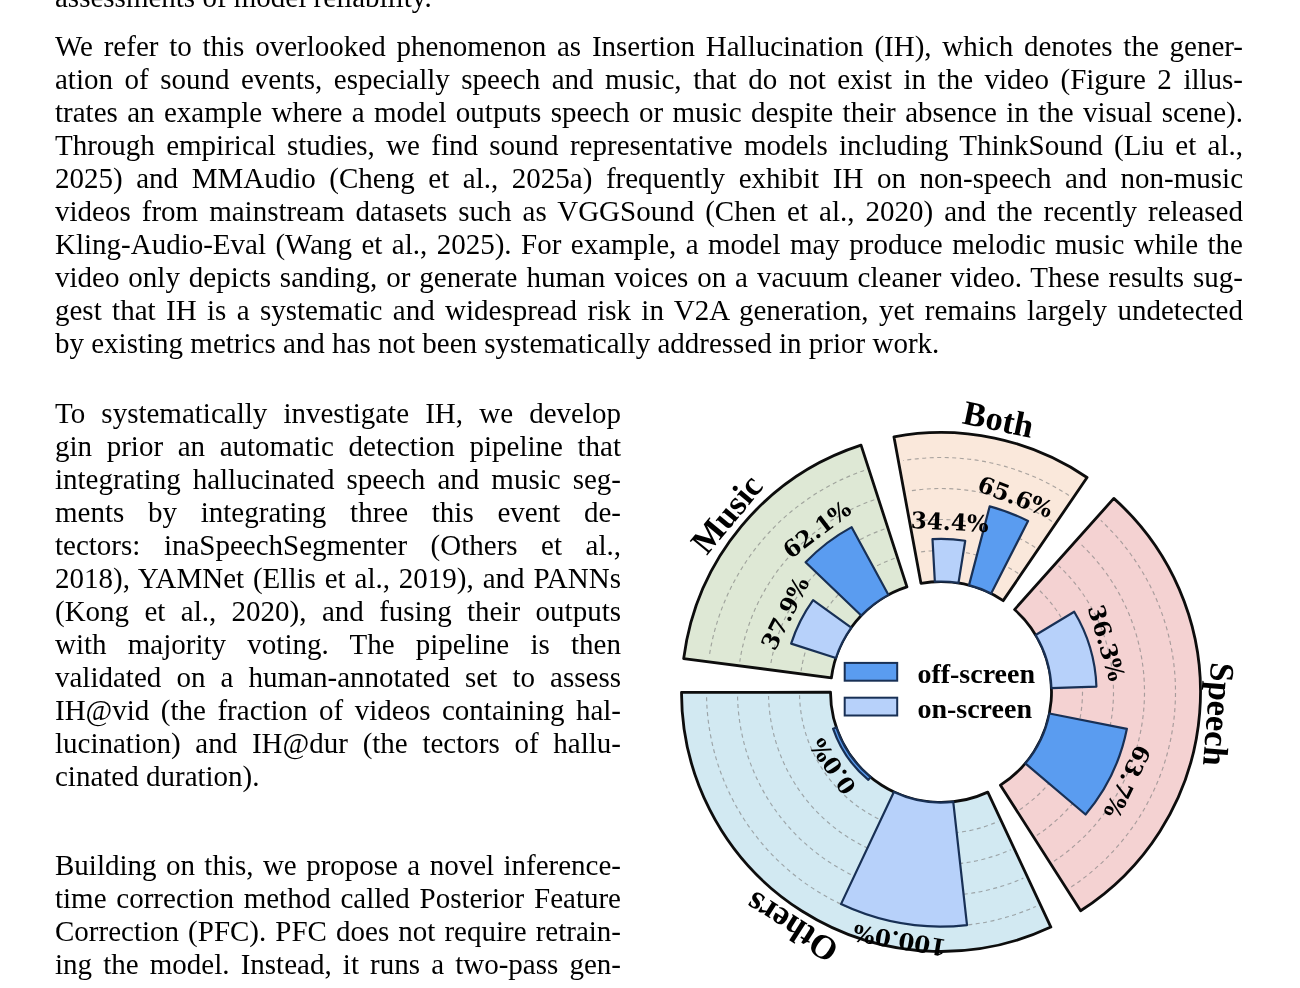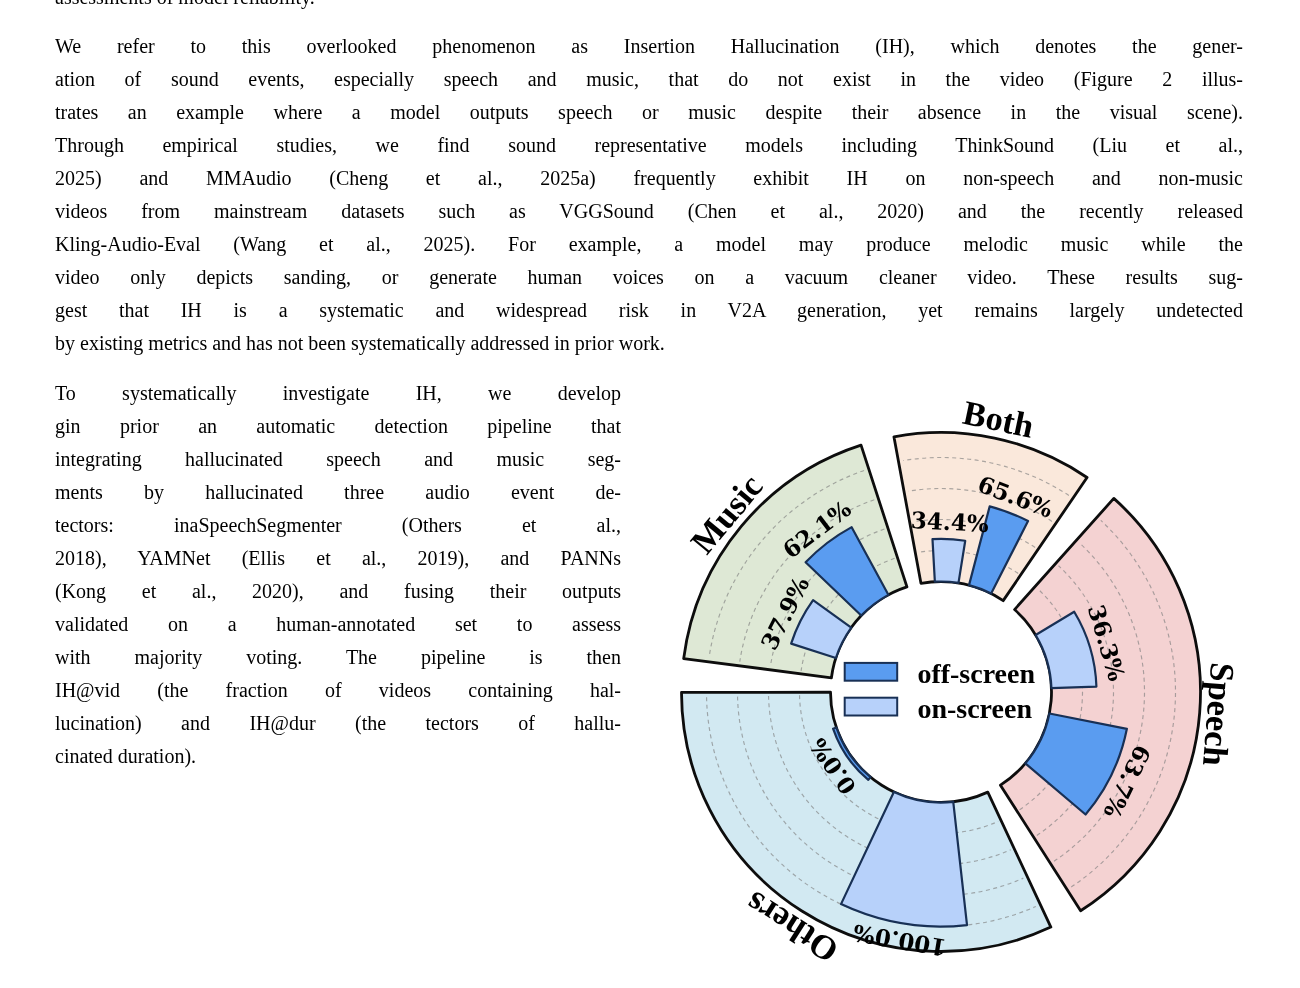--- a/index.html
+++ b/index.html
@@ -1,23 +1,23 @@
 <!DOCTYPE html>
 <html><head>
 <meta charset="utf-8">
 <style>
   html,body{margin:0;padding:0;background:#ffffff;}
   .page{position:relative;width:1300px;height:988px;overflow:hidden;background:#ffffff;
         font-family:"Liberation Serif",serif;color:#000;}
-  .para{position:absolute;font-size:20px;line-height:33px;}
+  .para{position:absolute;font-size:29px;line-height:33px;}
   .jl{text-align:justify;text-align-last:justify;white-space:normal;}
   .jl.last{text-align:last;text-align-last:left;}
   .p-partial{left:55px;top:-19px;width:1188px;}
   .p-one{left:55px;top:30px;width:1188px;}
-  .p-two{left:55px;top:377px;width:566px;font-family:Liberation Serif, serif;}
+  .p-two{left:55px;top:397px;width:566px;font-family:Liberation Serif, serif;}
   .p-three{left:55px;top:849px;width:566px;}
   #chart-svg{position:absolute;left:0;top:0;}
   .catlabel{font-family:"Liberation Serif",serif;font-weight:bold;}
   .pctlabel{font-family:"DejaVu Serif",serif;font-weight:bold;}
   .legtext{font-family:"Liberation Serif",serif;font-weight:bold;}
 </style>
 </head>
 <body>
 
 <main class="page">
@@ -33,29 +33,35 @@
       <div class="jl">videos from mainstream datasets such as VGGSound (Chen et al., 2020) and the recently released</div>
       <div class="jl">Kling-Audio-Eval (Wang et al., 2025). For example, a model may produce melodic music while the</div>
       <div class="jl">video only depicts sanding, or generate human voices on a vacuum cleaner video. These results sug-</div>
       <div class="jl">gest that IH is a systematic and widespread risk in V2A generation, yet remains largely undetected</div>
       <div class="jl last">by existing metrics and has not been systematically addressed in prior work.</div>
     </div>
   <div class="para p-two">
       <div class="jl">To systematically investigate IH, we develop</div>
       <div class="jl">gin prior an automatic detection pipeline that</div>
       <div class="jl">integrating hallucinated speech and music seg-</div>
-      <div class="jl">ments by hallucinated three audio event de-</div>
+      <div class="jl">ments by integrating three this event de-</div>
       <div class="jl">tectors:  inaSpeechSegmenter (Others et al.,</div>
       <div class="jl">2018), YAMNet (Ellis et al., 2019), and PANNs</div>
       <div class="jl">(Kong et al., 2020), and fusing their outputs</div>
+      <div class="jl">with majority voting.   The pipeline is then</div>
       <div class="jl">validated on a human-annotated set to assess</div>
-      <div class="jl">with majority voting.   The pipeline is then</div>
       <div class="jl">IH@vid (the fraction of videos containing hal-</div>
       <div class="jl">lucination) and IH@dur (the tectors of hallu-</div>
       <div class="jl last">cinated duration).</div>
+    </div>
+  <div class="para p-three">
+      <div class="jl">Building on this, we propose a novel inference-</div>
+      <div class="jl">time correction method called Posterior Feature</div>
+      <div class="jl">Correction (PFC). PFC does not require retrain-</div>
+      <div class="jl">ing the model.  Instead, it runs a two-pass gen-</div>
     </div>
   <svg id="chart-svg" width="1300" height="988" viewBox="0 0 1300 988" aria-label="polar chart">
       <path d="M 1087.05 477.50 A 259.5 259.5 0 0 0 893.93 436.80 L 920.96 583.33 A 110.5 110.5 0 0 1 1003.19 600.66 Z" fill="#FAE8DB" stroke="#0d0d0d" stroke-width="2.8" stroke-linejoin="round"></path>
       <path d="M 1018.17 573.40 A 141.5 141.5 0 0 0 918.25 552.34" fill="none" stroke="#808080" stroke-width="1.15" stroke-dasharray="4 3.5" stroke-opacity="0.65"></path>
       <path d="M 1035.08 547.41 A 172.5 172.5 0 0 0 913.27 521.74" fill="none" stroke="#808080" stroke-width="1.15" stroke-dasharray="4 3.5" stroke-opacity="0.65"></path>
       <path d="M 1051.98 521.43 A 203.5 203.5 0 0 0 908.29 491.15" fill="none" stroke="#808080" stroke-width="1.15" stroke-dasharray="4 3.5" stroke-opacity="0.65"></path>
       <path d="M 1068.89 495.44 A 234.5 234.5 0 0 0 903.31 460.55" fill="none" stroke="#808080" stroke-width="1.15" stroke-dasharray="4 3.5" stroke-opacity="0.65"></path>
       <path d="M 1028.05 521.04 A 191.844 191.844 0 0 0 989.66 506.43 L 969.03 585.11 A 110.5 110.5 0 0 1 991.14 593.53 Z" fill="#5A9CF0" stroke="#183055" stroke-width="2.2" stroke-linejoin="round"></path>
       <text transform="translate(1014.59 498.69) rotate(20.84)" text-anchor="middle" class="pctlabel" font-size="23" dominant-baseline="middle">65.6%</text>
       <path d="M 965.24 540.77 A 153.156 153.156 0 0 0 932.49 539.08 L 934.86 581.67 A 110.5 110.5 0 0 1 958.49 582.89 Z" fill="#B7D1FA" stroke="#183055" stroke-width="2.2" stroke-linejoin="round"></path>

